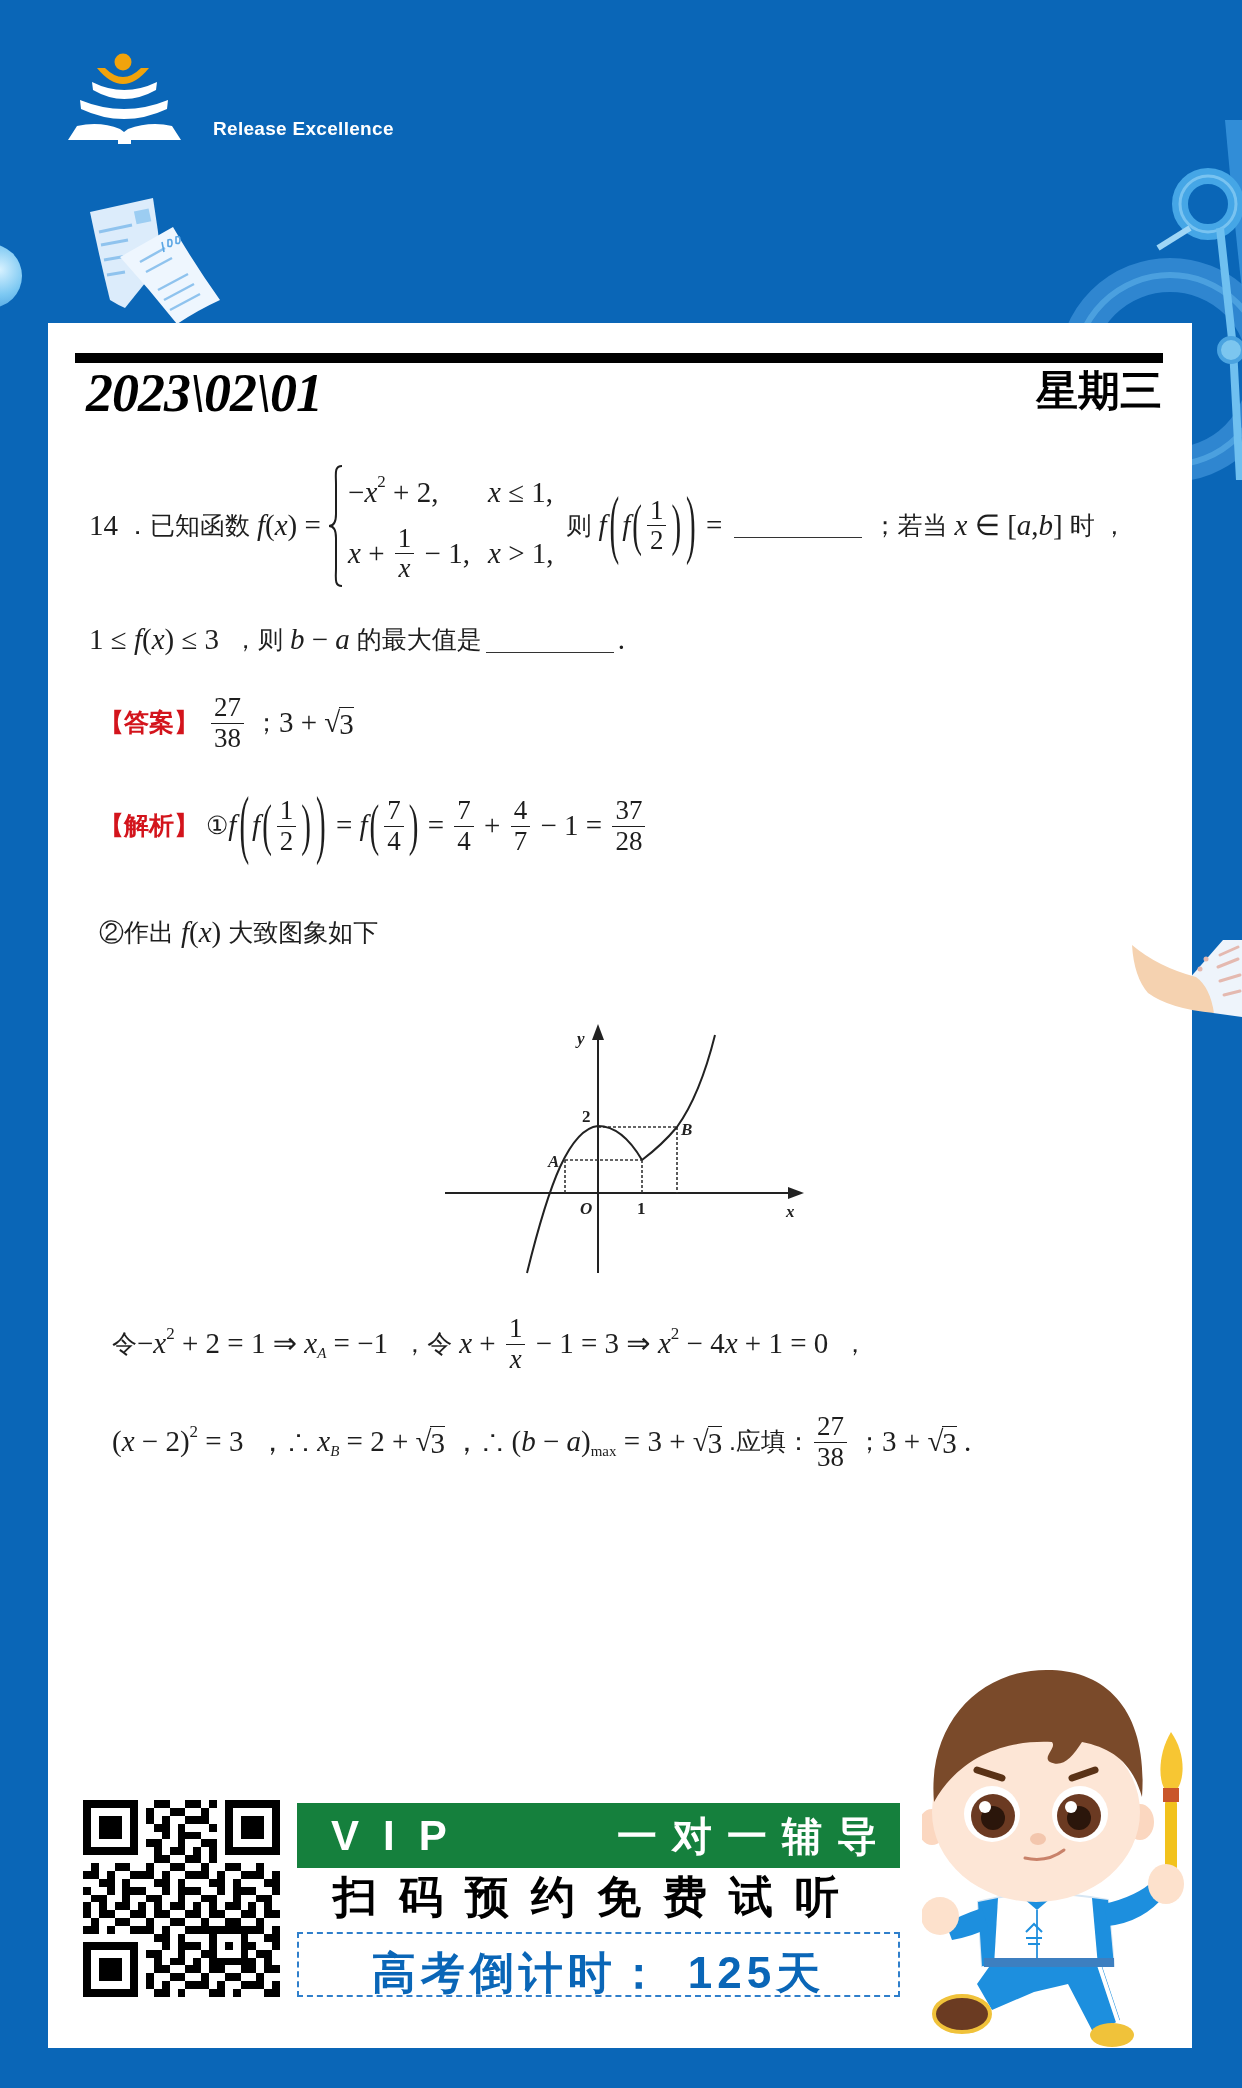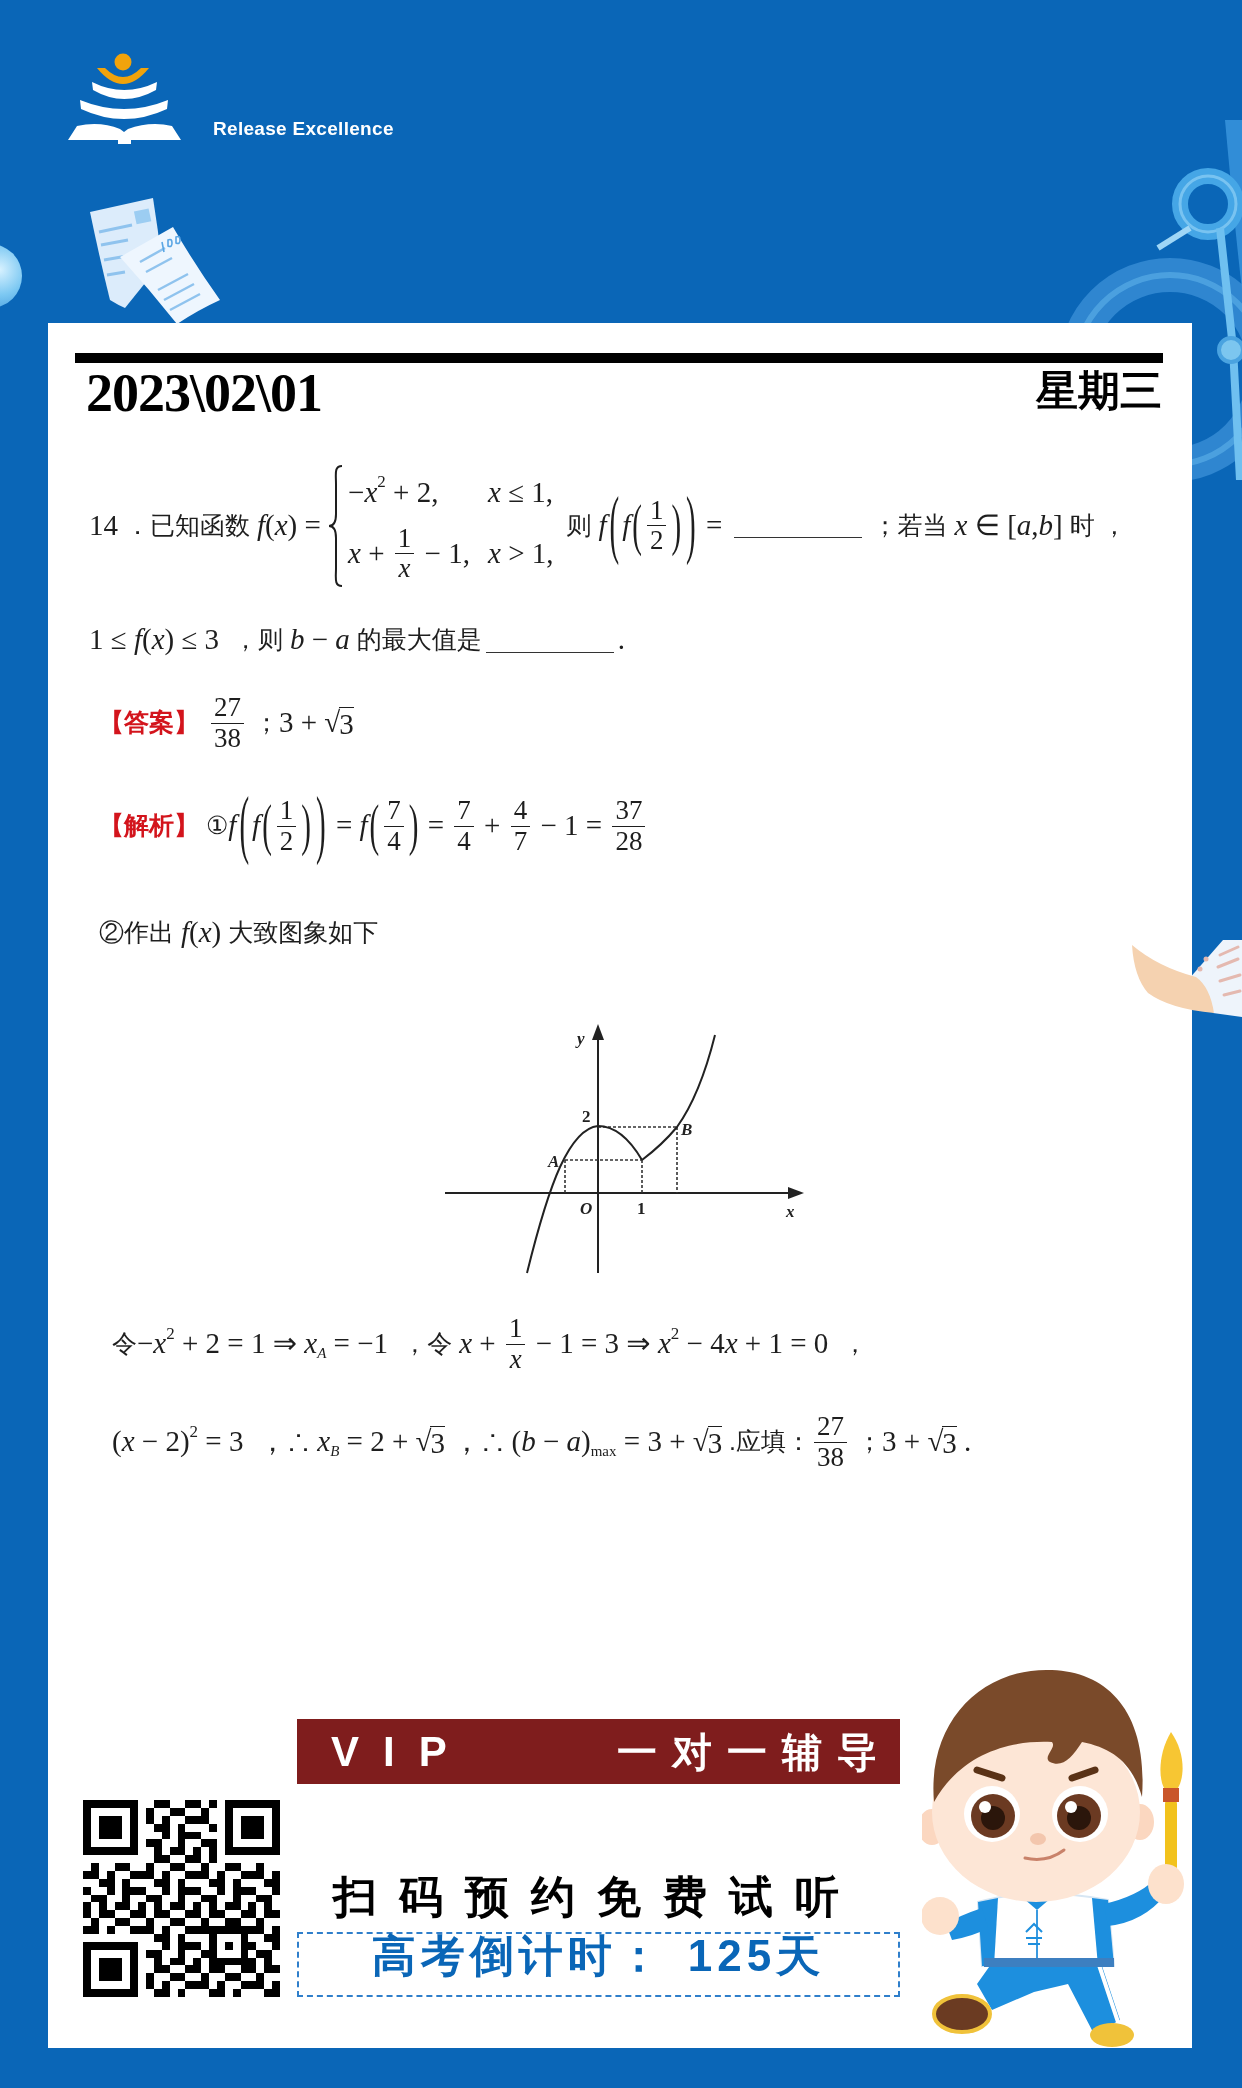--- a/index.html
+++ b/index.html
@@ -14,21 +14,21 @@
   .brand-name { left:200px; top:64px; font-size:50px; font-weight:bold; color:#fff; letter-spacing:3px; line-height:1; z-index:3; }
   .brand-tag { left:213px; top:119px; font-size:19px; font-weight:bold; color:#fff; line-height:1; letter-spacing:0.3px; z-index:3; }
   .subject { left:868px; top:72px; font-family:"Liberation Serif", serif; font-size:52px; font-weight:bold; color:#fff; line-height:1; letter-spacing:2px; z-index:3; }
   .title { left:194px; top:180px; font-size:92px; font-weight:900; color:#fff; line-height:1; letter-spacing:2px; z-index:3;
            text-shadow:0 2px 0 rgba(0,40,90,0.25); }
   .deco-circle { left:-42px; top:244px; width:64px; height:64px; border-radius:50%;
                  background:radial-gradient(circle at 65% 40%, #d8f2ff 0%, #7cc8f2 45%, #2a86d3 100%); z-index:1; }
 
   
   .rule { left:75px; top:353px; width:1088px; height:10px; background:#000; z-index:3; }
-  .date { left:86px; top:366px; font-family:"Liberation Serif", serif; font-size:54px; font-weight:bold; color:#000; line-height:1; letter-spacing:-1px; z-index:3; }
+  .date { left:86px; top:366px; font-family:"Liberation Serif", serif; font-size:54px; font-weight:bold; color:#000; line-height:1; letter-spacing:-1px; z-index:3;font-style:italic; }
   .weekday { right:80px; top:370px; font-family:"Liberation Serif", serif; font-size:42px; font-weight:bold; color:#000; line-height:1; z-index:3; }
 
   
   .row { position:absolute; display:flex; align-items:center; white-space:pre; z-index:3; }
   .m { font-family:"Liberation Serif", serif; font-size:29px; color:#1e1e1e; line-height:1.1; }
   .cn { font-family:"Liberation Sans", sans-serif; font-size:25px; color:#1e1e1e; line-height:1.1; }
   .i { font-style:italic; }
   .sup { font-family:"Liberation Serif", serif; font-size:17px; transform:translateY(-11px); line-height:1; }
   .sub { font-family:"Liberation Serif", serif; font-size:15px; transform:translateY(9px); line-height:1; }
   .frac { display:inline-flex; flex-direction:column; align-items:center; font-family:"Liberation Serif", serif;
@@ -38,27 +38,27 @@
   .bp { display:inline-block; transform:scaleY(2.6); font-weight:normal; margin:0 3px; }
   .mp { display:inline-block; transform:scaleY(2.0); margin:0 2px; }
   .sq { display:inline-flex; align-items:flex-start; }
   .rad { border-top:1.6px solid #1e1e1e; line-height:1.0; padding-top:2px; margin-left:-1px; }
   .blank { display:inline-block; width:128px; height:0; border-bottom:1.6px solid #333; transform:translateY(12px); margin:0 4px; }
   .red { color:#d3141c; font-weight:bold; font-size:25px; }
   .cases { display:grid; grid-template-columns:140px auto; grid-template-rows:56px 66px; align-items:center; margin-left:4px; margin-right:6px; }
   .cell { display:flex; align-items:center; white-space:pre; }
 
   
-  .vip-bar { left:297px; top:1719px; width:603px; height:65px; background:#7f1d1d; z-index:3;
+  .vip-bar { left:297px; top:1803px; width:603px; height:65px; background:#15803d; z-index:3;
              display:flex; align-items:center; justify-content:space-between; box-sizing:border-box; padding:0 8px 0 34px; }
   .vip { font-size:42px; font-weight:bold; color:#fff; letter-spacing:24px; line-height:1; }
   .vip-service { font-size:40px; font-weight:bold; color:#fff; letter-spacing:15px; line-height:1; }
   .cta { left:333px; top:1875px; font-size:44px; font-weight:bold; color:#000; letter-spacing:22px; line-height:1; z-index:3; }
   .countdown { left:297px; top:1932px; width:603px; height:65px; box-sizing:border-box; border:2px dashed #2f7fcb; z-index:3;
-               display:flex; align-items:flex-start; justify-content:center; }
+               display:flex; align-items:flex-end; justify-content:center; }
   .cd { font-size:44px; font-weight:bold; color:#0a66b7; letter-spacing:5px; line-height:1; }
   .cd-days { margin-left:22px; }
 </style>
 </head>
 <body>
 
 <div id="page">
 
   <div class="abs deco-circle"></div>
 

